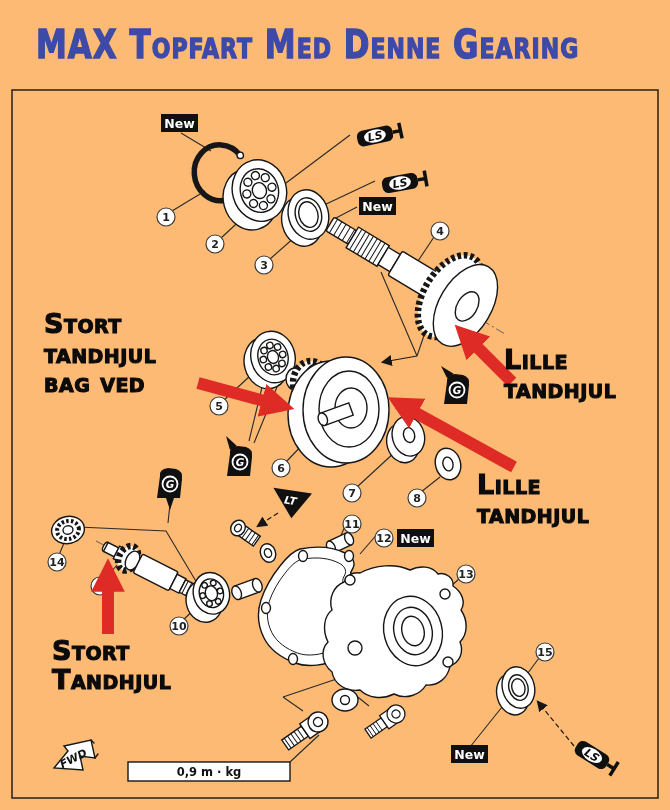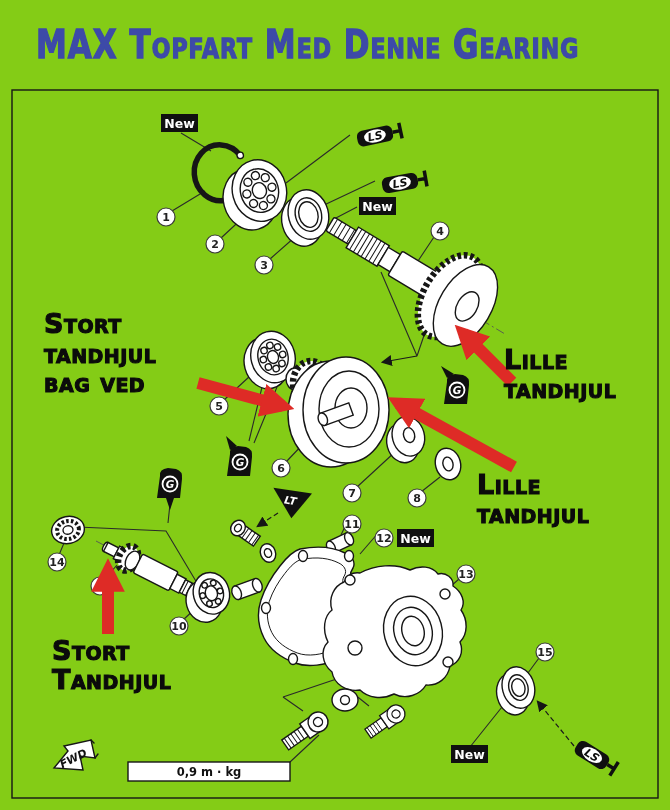--- a/index.html
+++ b/index.html
@@ -1,16 +1,16 @@
 <!DOCTYPE html>
 <html><head>
 <meta charset="utf-8">
 <style>
   html,body{margin:0;padding:0;background:#ffffff;}
-  .page{position:relative;width:670px;height:810px;background:#84cc16;overflow:hidden;
+  .page{position:relative;width:670px;height:810px;background:#fdba74;overflow:hidden;
         font-family:"DejaVu Sans",sans-serif;}
   h1.title{position:absolute;left:36px;top:22px;margin:0;
     font:900 31px "DejaVu Sans",sans-serif;font-variant:small-caps;letter-spacing:1px;
     color:#3d4aa8;-webkit-text-stroke:1.1px #3d4aa8;
     transform:scaleY(1.24);transform-origin:left top;white-space:nowrap;}
   svg{position:absolute;left:0;top:0;}
   .ln{fill:none;stroke:#161616;stroke-width:1.4;stroke-linecap:round;}
   .hl{fill:none;stroke:#161616;stroke-width:1;}
   .fw{fill:#fff;stroke:#161616;stroke-width:1.4;}
   .ld{fill:none;stroke:#2a2a2a;stroke-width:1.1;}

